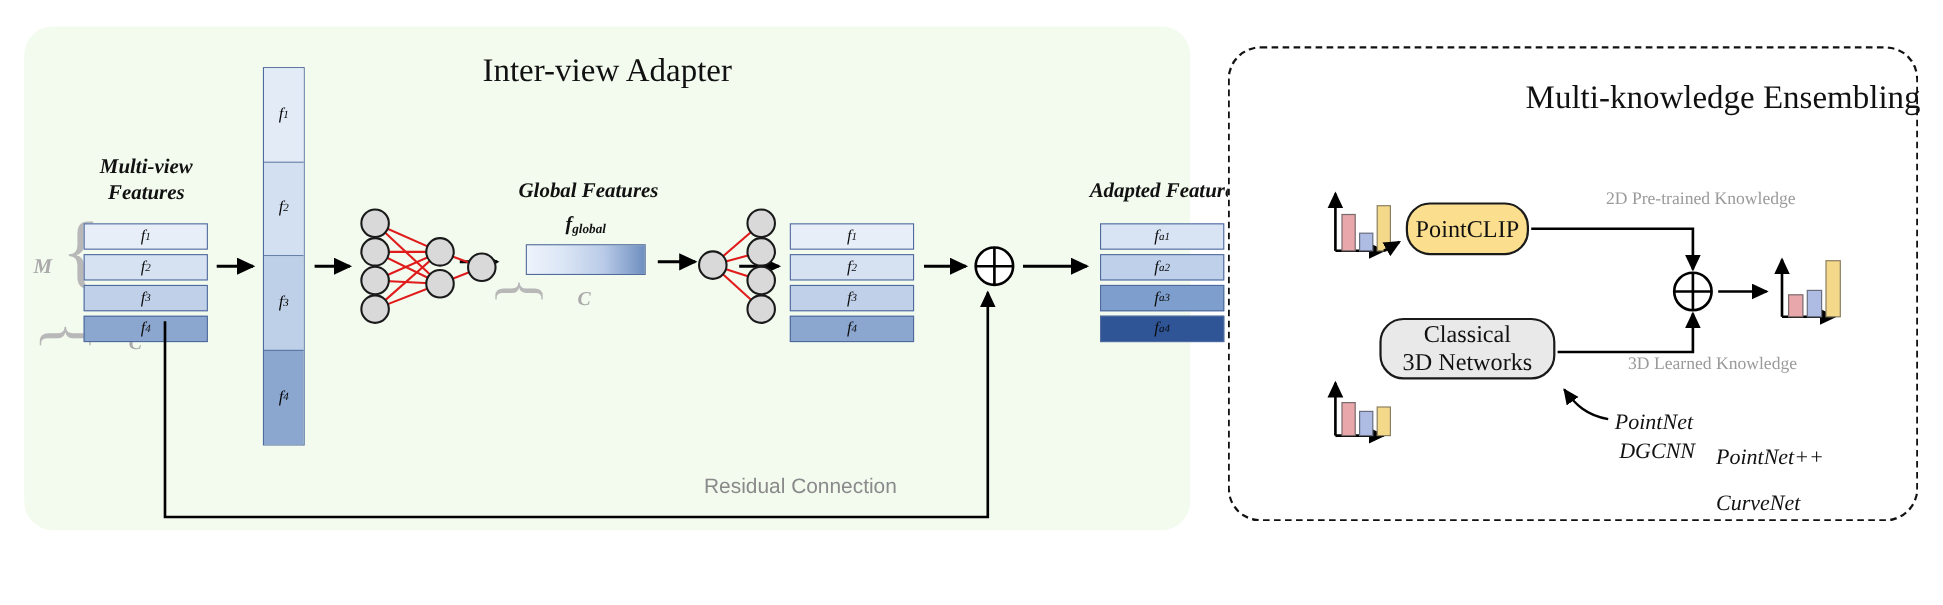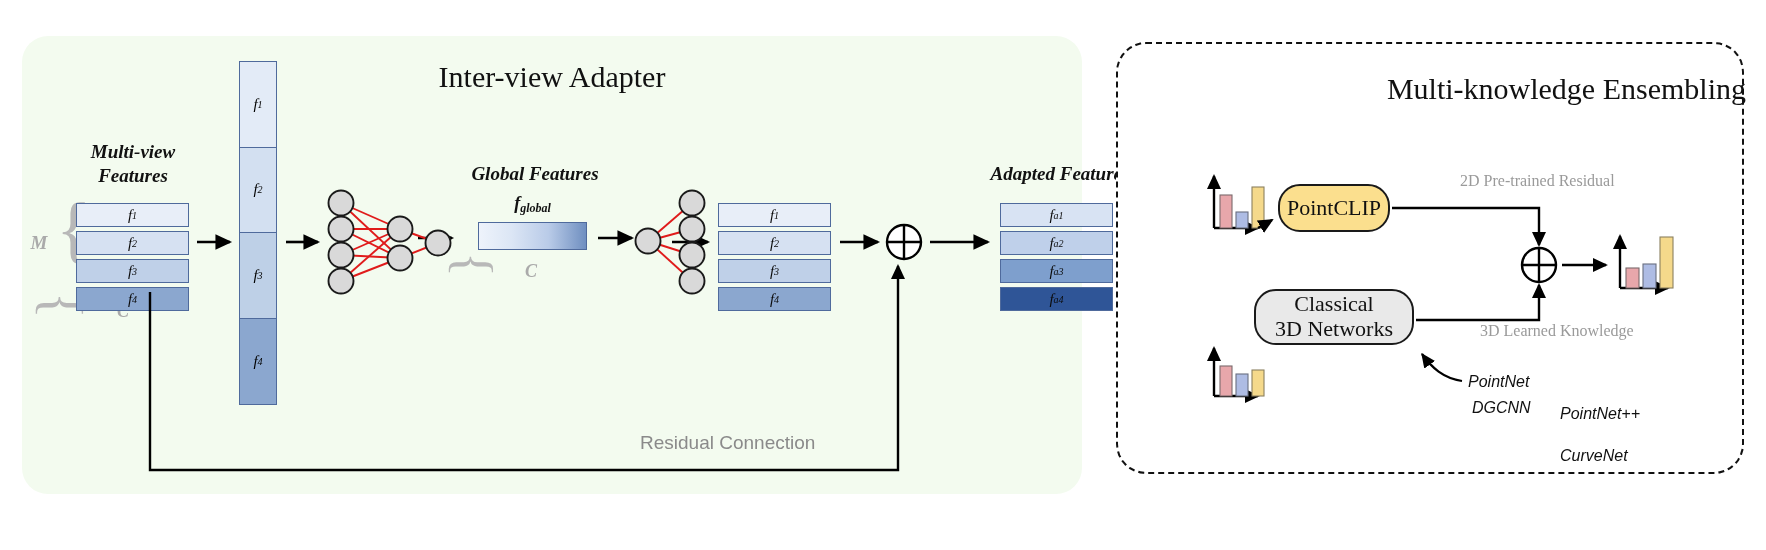--- a/index.html
+++ b/index.html
@@ -1,20 +1,20 @@
 <!DOCTYPE html>
 <html><head>
 <meta charset="utf-8">
 <style>
   html,body{margin:0;padding:0;background:#ffffff;}
   body{width:1766px;height:550px;font-family:"Liberation Serif",serif;overflow:hidden;position:relative;}
   .stage{position:relative;width:1766px;height:550px;}
 
   
-  #left-panel{position:absolute;left:22px;top:36px;width:1060px;height:458px;
+  #left-panel{position:absolute;left:22px;top:24px;width:1060px;height:458px;
     background:#f3fbef;border-radius:26px;}
   #panel-title-left{position:absolute;left:0;top:24px;width:1060px;text-align:center;
     font-size:30px;color:#111;font-family:"Liberation Serif",serif;}
   .lbl{position:absolute;font-style:italic;font-weight:600;color:#111;
        font-family:"Liberation Serif",serif;text-align:center;line-height:1.25;}
 
   
   #mv-stack{position:absolute;left:76px;top:203px;width:113px;}
   .fbox{height:24px;box-sizing:border-box;border:1.4px solid #4f6a9c;
         margin-bottom:4px;display:flex;align-items:center;justify-content:center;
@@ -48,22 +48,22 @@
     font-size:30px;color:#111;}
 
   .rbox{position:absolute;box-sizing:border-box;border:2.2px solid #1a1a1a;
     border-radius:22px;display:flex;flex-direction:column;align-items:center;
     justify-content:center;font-size:22px;color:#111;line-height:1.12;
     font-family:"Liberation Serif",serif;}
   #pointclip-box{left:1278px;top:184px;width:112px;height:48px;background:#fbdf8e;}
   #classical-box{left:1254px;top:289px;width:160px;height:56px;background:#e9e9e9;}
 
   .annot{position:absolute;color:#9a9a9a;font-size:16px;font-family:"Liberation Serif",serif;}
-  .netname{position:absolute;font-style:italic;font-size:16px;color:#111;
-    font-family:Liberation Sans, sans-serif;white-space:nowrap;}
+  .netname{position:absolute;font-style:italic;font-size:20px;color:#111;
+    font-family:Liberation Serif, serif;white-space:nowrap;}
 
   .resid{position:absolute;color:#8a8a8a;font-size:19px;font-family:Liberation Sans, sans-serif;margin-top:44px;}
   .brace{position:absolute;color:#b8b8b8;font-family:"Liberation Serif",serif;}
 </style>
 </head>
 <body>
 
 <div class="stage">
 
   <div id="left-panel">
@@ -248,21 +248,21 @@
 
   <div class="rbox" id="pointclip-box">
     <span>PointCLIP</span>
   </div>
 
   <div class="rbox" id="classical-box">
     <span>Classical</span>
     <span>3D Networks</span>
   </div>
 
-  <div class="annot" style="left:1460px;top:172px;"><span>2D Pre-trained Residual</span></div>
+  <div class="annot" style="left:1460px;top:172px;"><span>2D Pre-trained Knowledge</span></div>
 
   <div class="annot" style="left:1480px;top:322px;"><span>3D Learned Knowledge</span></div>
 
   <div class="netname" style="left:1468px;top:373px;"><span>PointNet</span></div>
   <div class="netname" style="left:1560px;top:373px;margin-top:32px;"><span>PointNet++</span></div>
   <div class="netname" style="left:1472px;top:399px;"><span>DGCNN</span></div>
   <div class="netname" style="left:1560px;top:399px;margin-top:48px;"><span>CurveNet</span></div>
 
   <svg width="1766" height="550">
     <defs>

